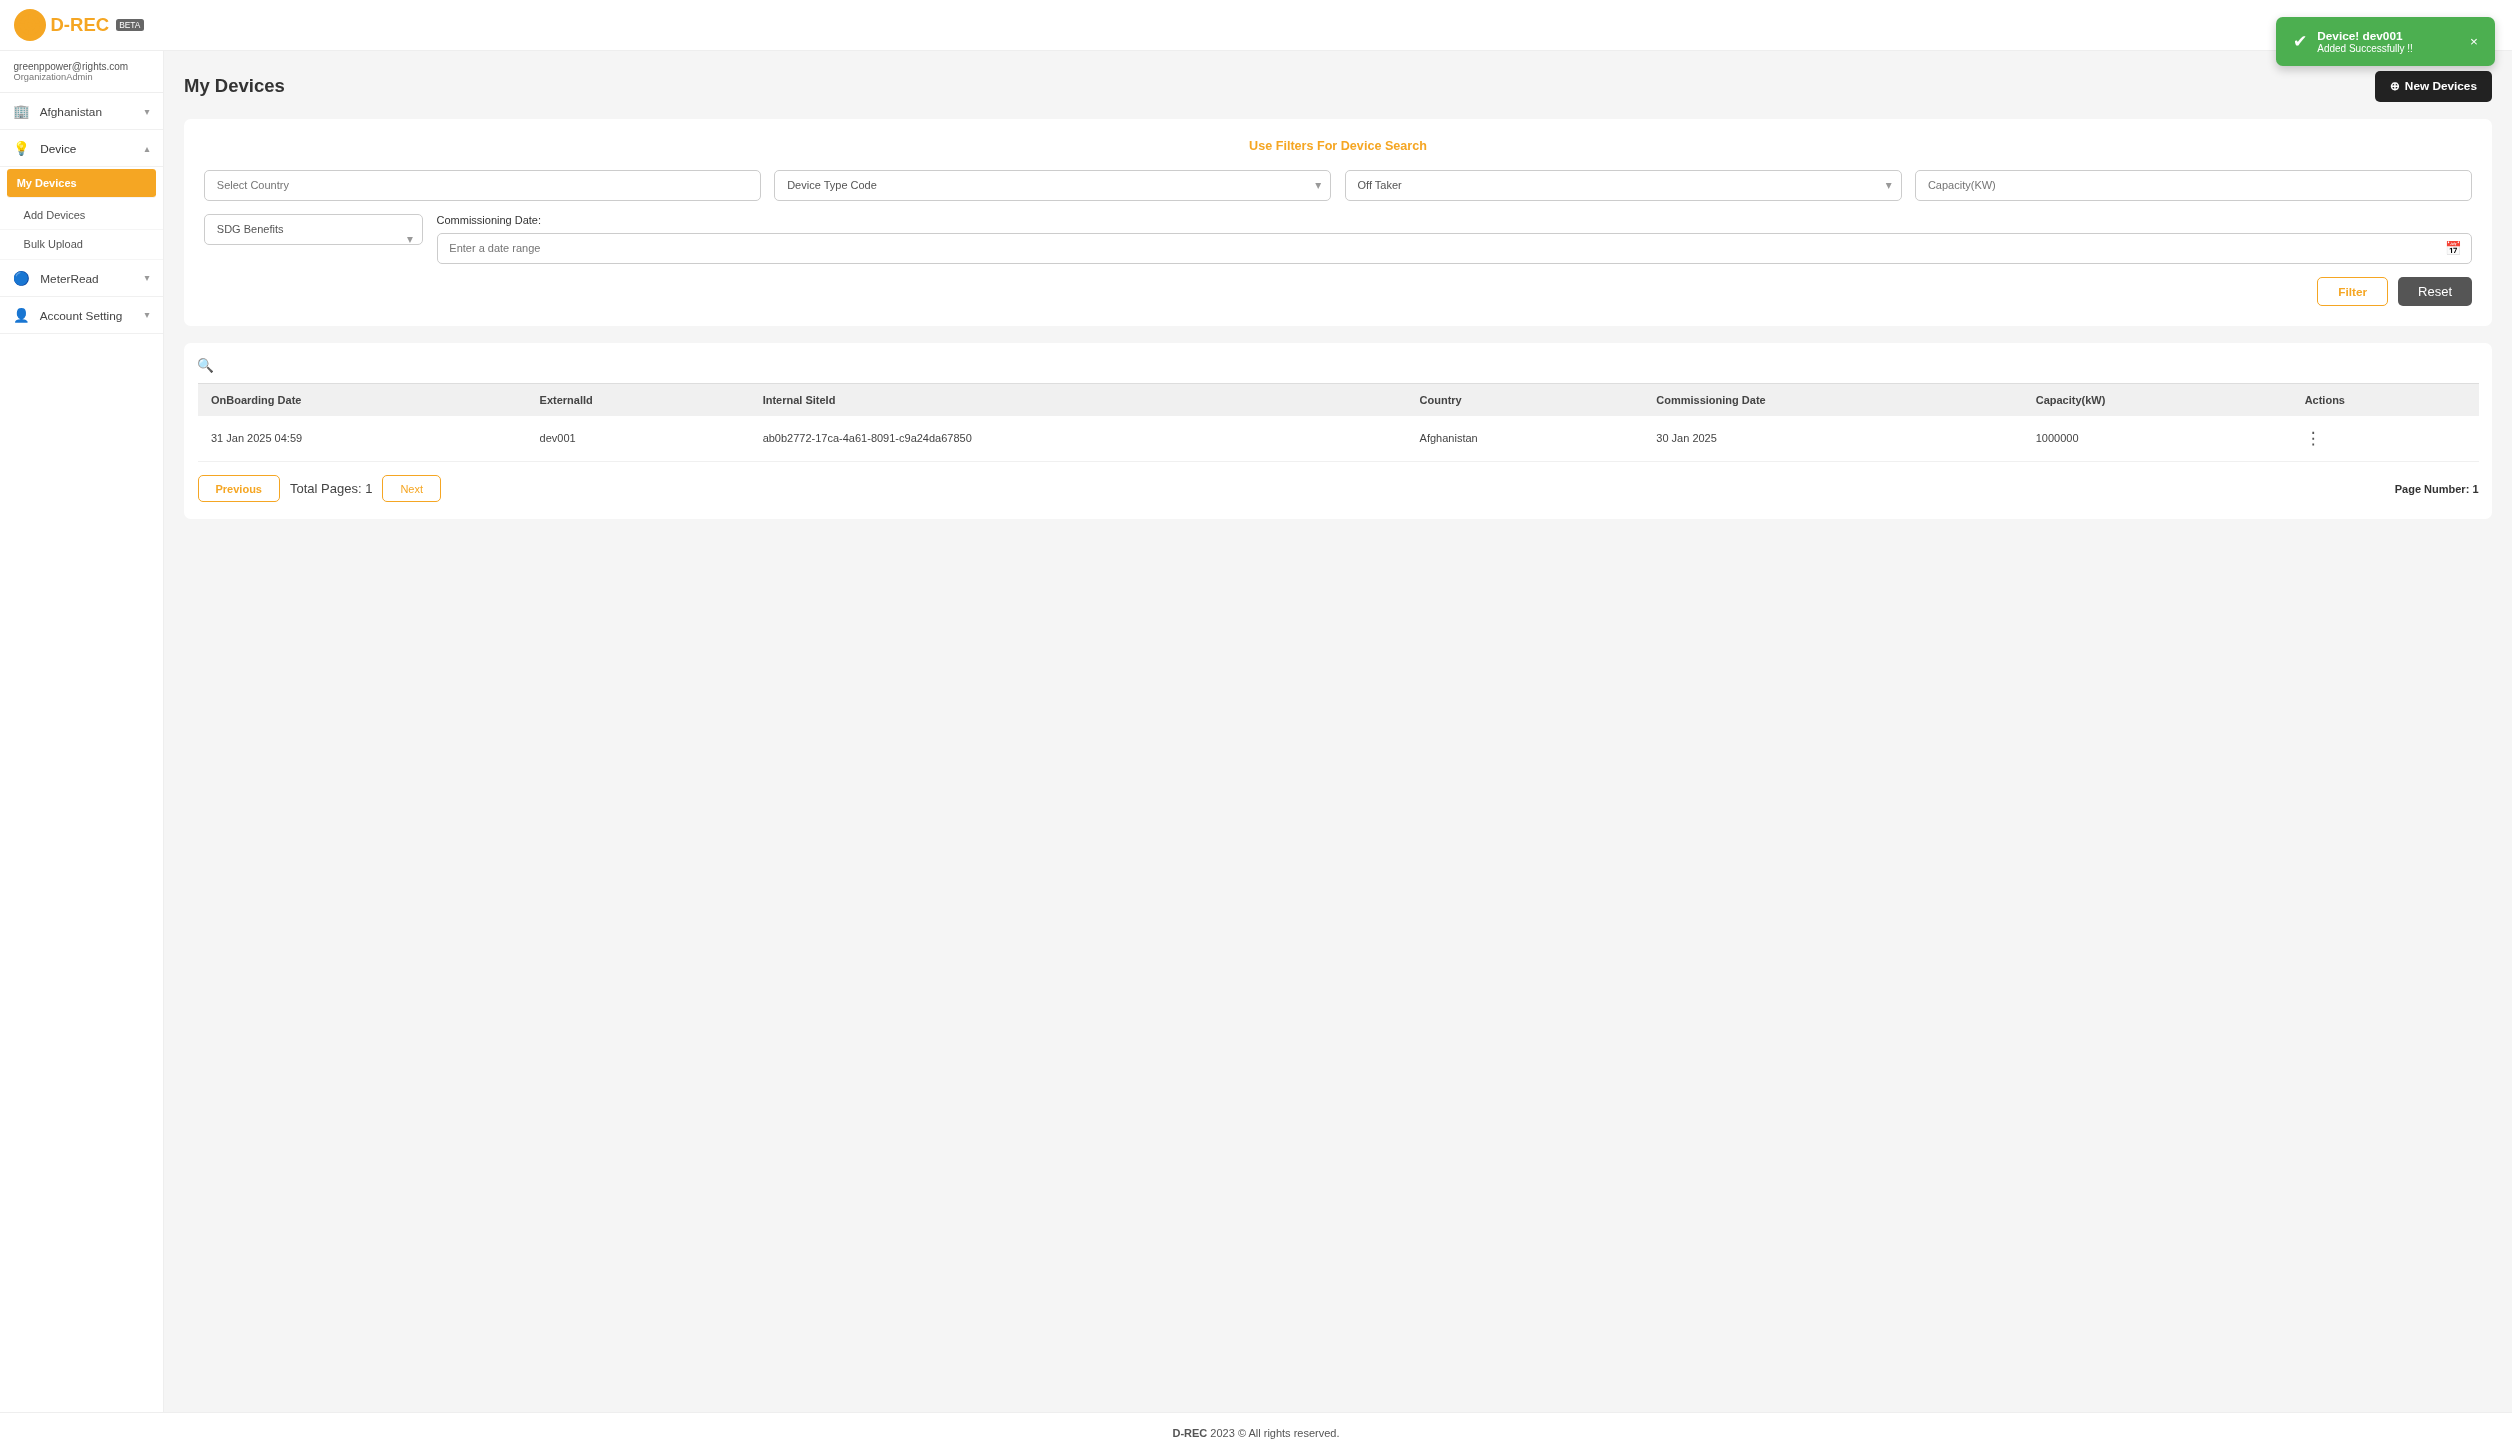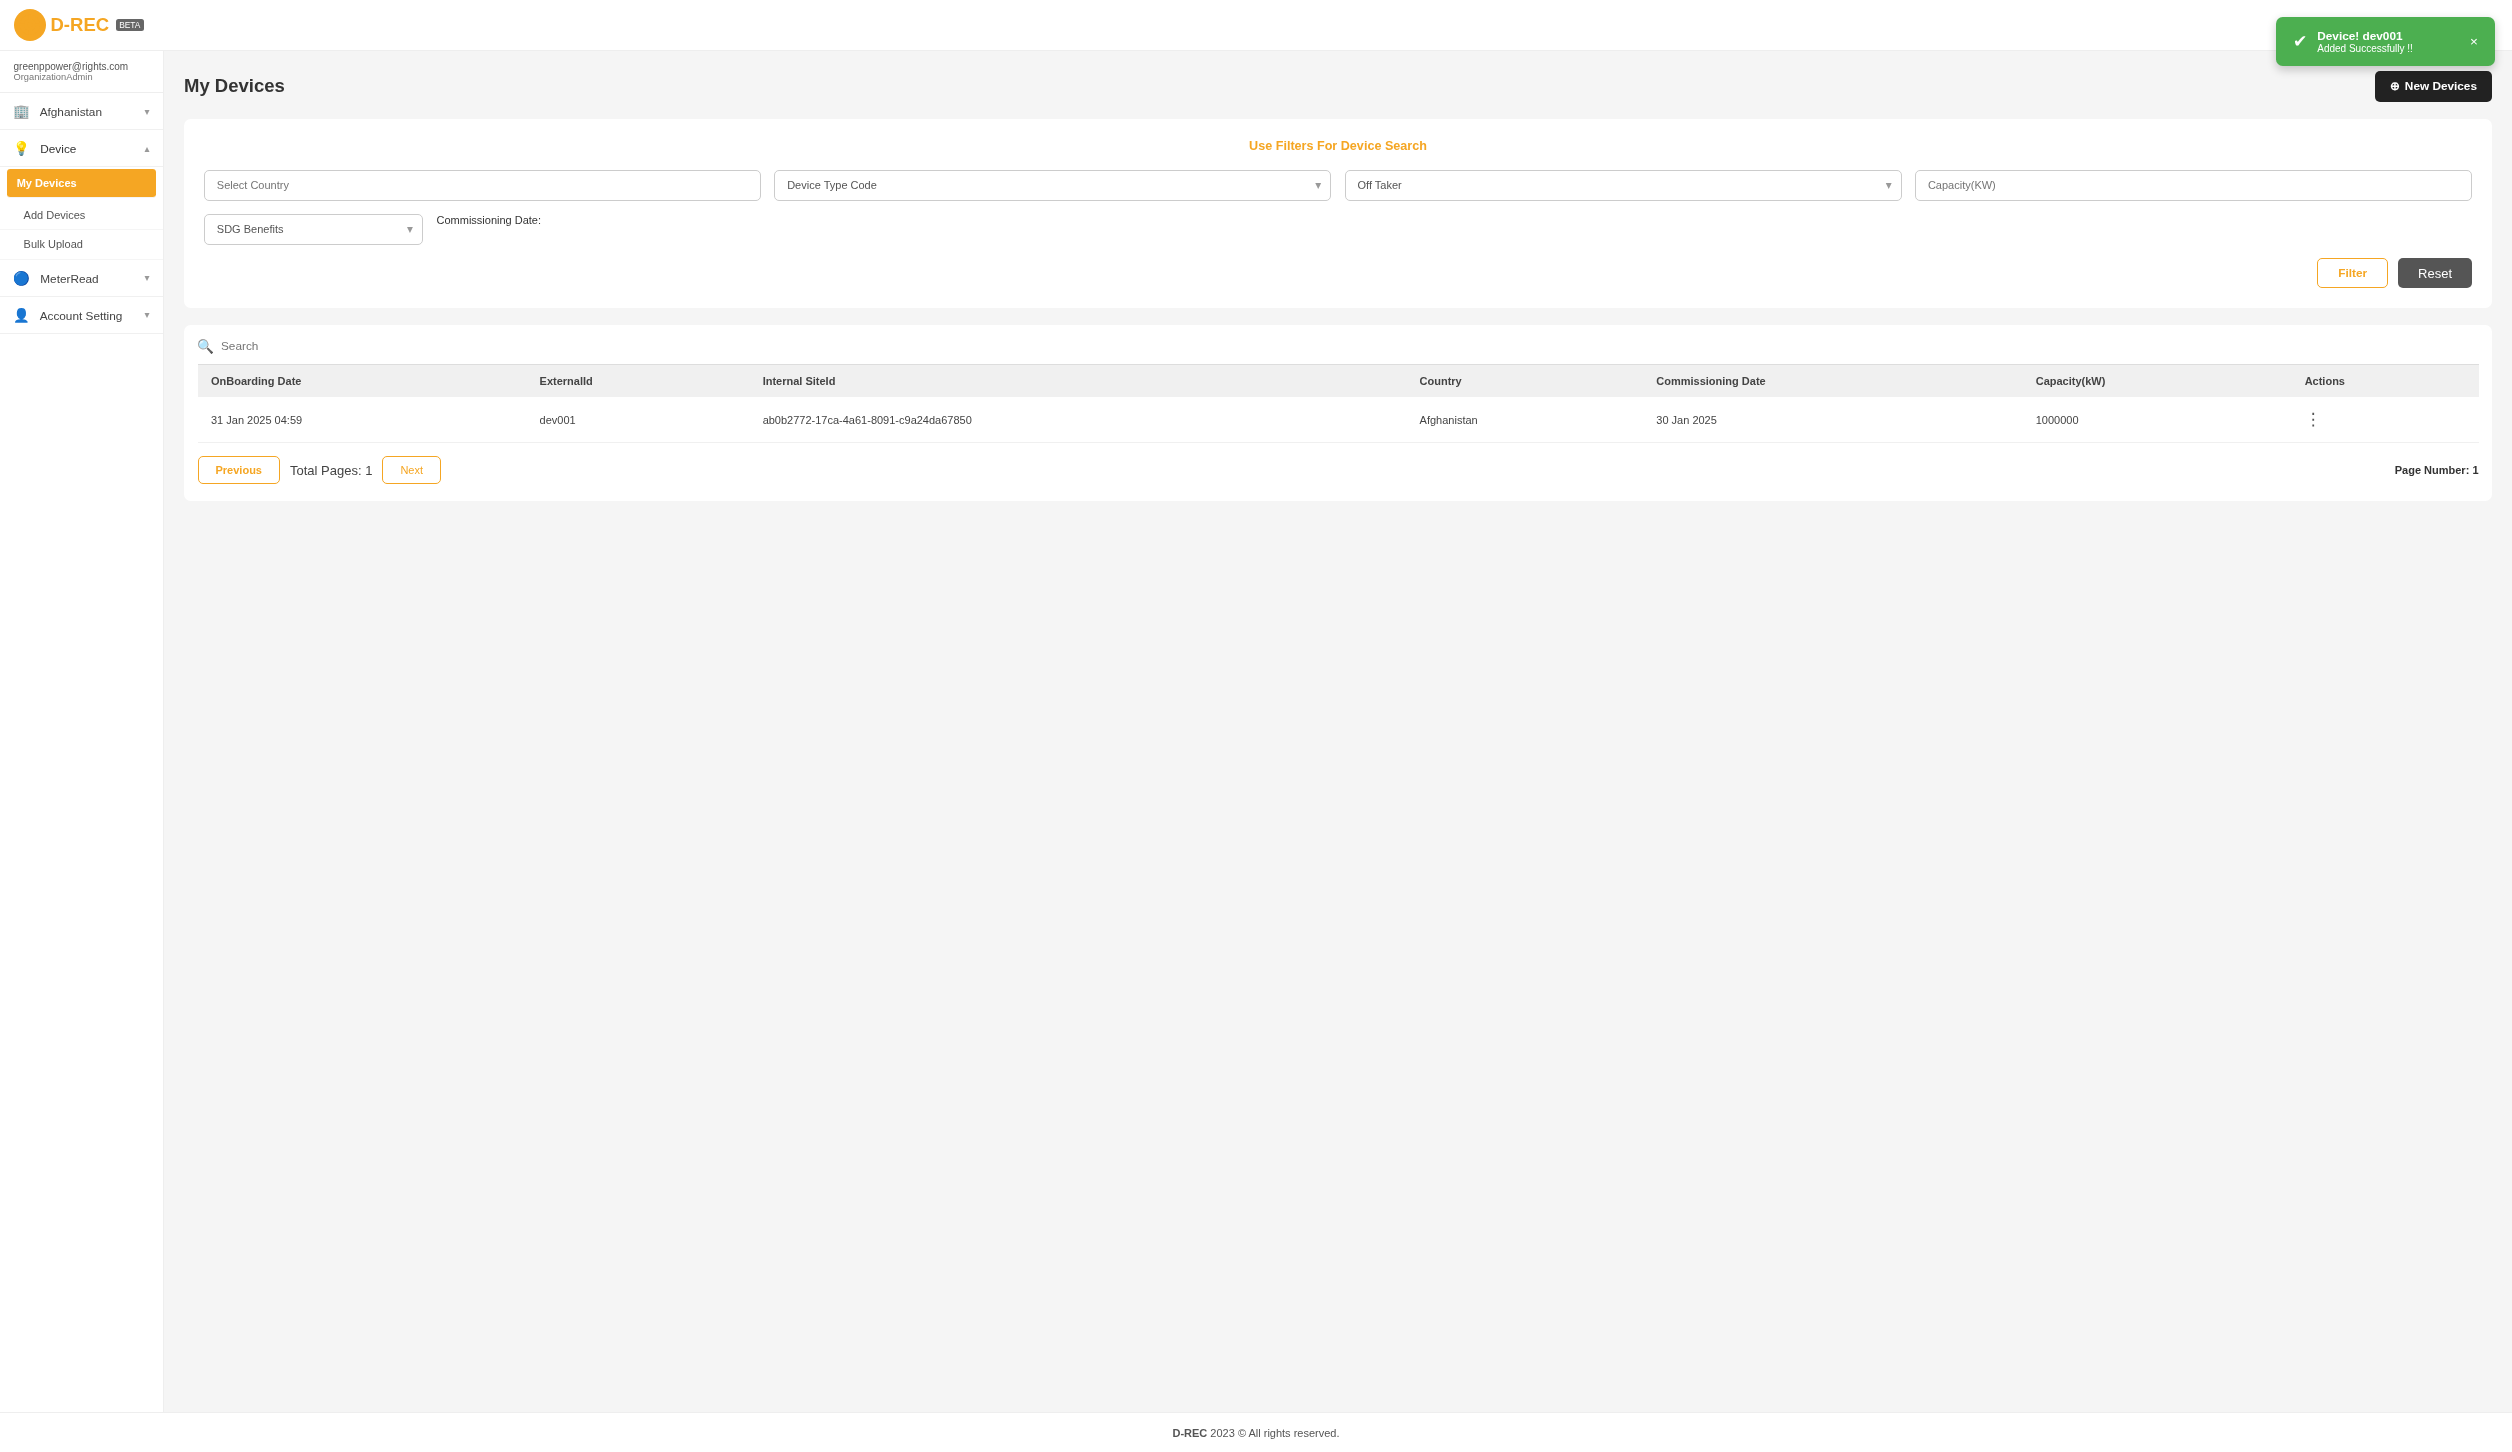--- a/index.html
+++ b/index.html
@@ -200,34 +200,37 @@
         </div>
 
         <div class="filter-row">
           <div class="filter-field filter-select-wrap" style="max-width: 219px;">
             <select class="filter-select">
               <option value="">SDG Benefits</option>
             </select>
           </div>
           <div style="flex: 1;">
             <div class="commissioning-label">Commissioning Date:</div>
+            <div class="date-range-wrap">
+              <input type="text" placeholder="Enter a date range" style="">
+              <span class="calendar-icon">📅</span>
+            </div>
           </div>
         </div>
 
         <div class="filter-actions">
           <button class="btn-filter">Filter</button>
           <button class="btn-reset">Reset</button>
         </div>
       </div>
 
       <div class="table-card">
 
         <div class="search-row">
           <span class="search-icon">🔍</span>
-          <input class="search-input" type="text" placeholder="Search" style="">
         </div>
 
         <div class="table-scroll-wrap">
           <table class="data-table">
             <thead>
               <tr>
                 <th>OnBoarding Date</th>
                 <th>ExternalId</th>
                 <th>Internal SiteId</th>
                 <th>Country</th>

